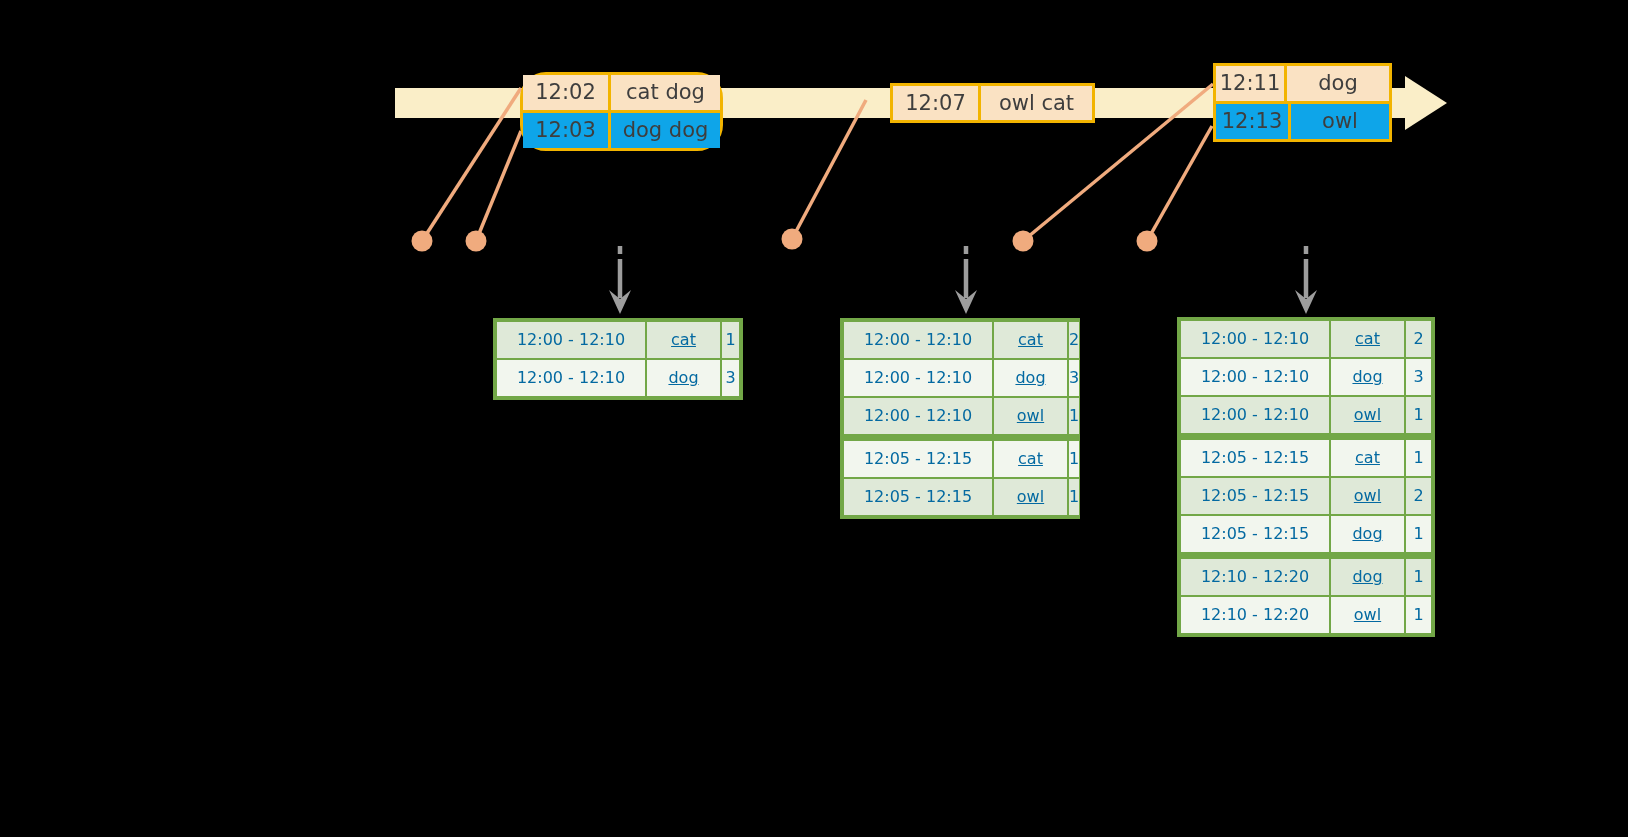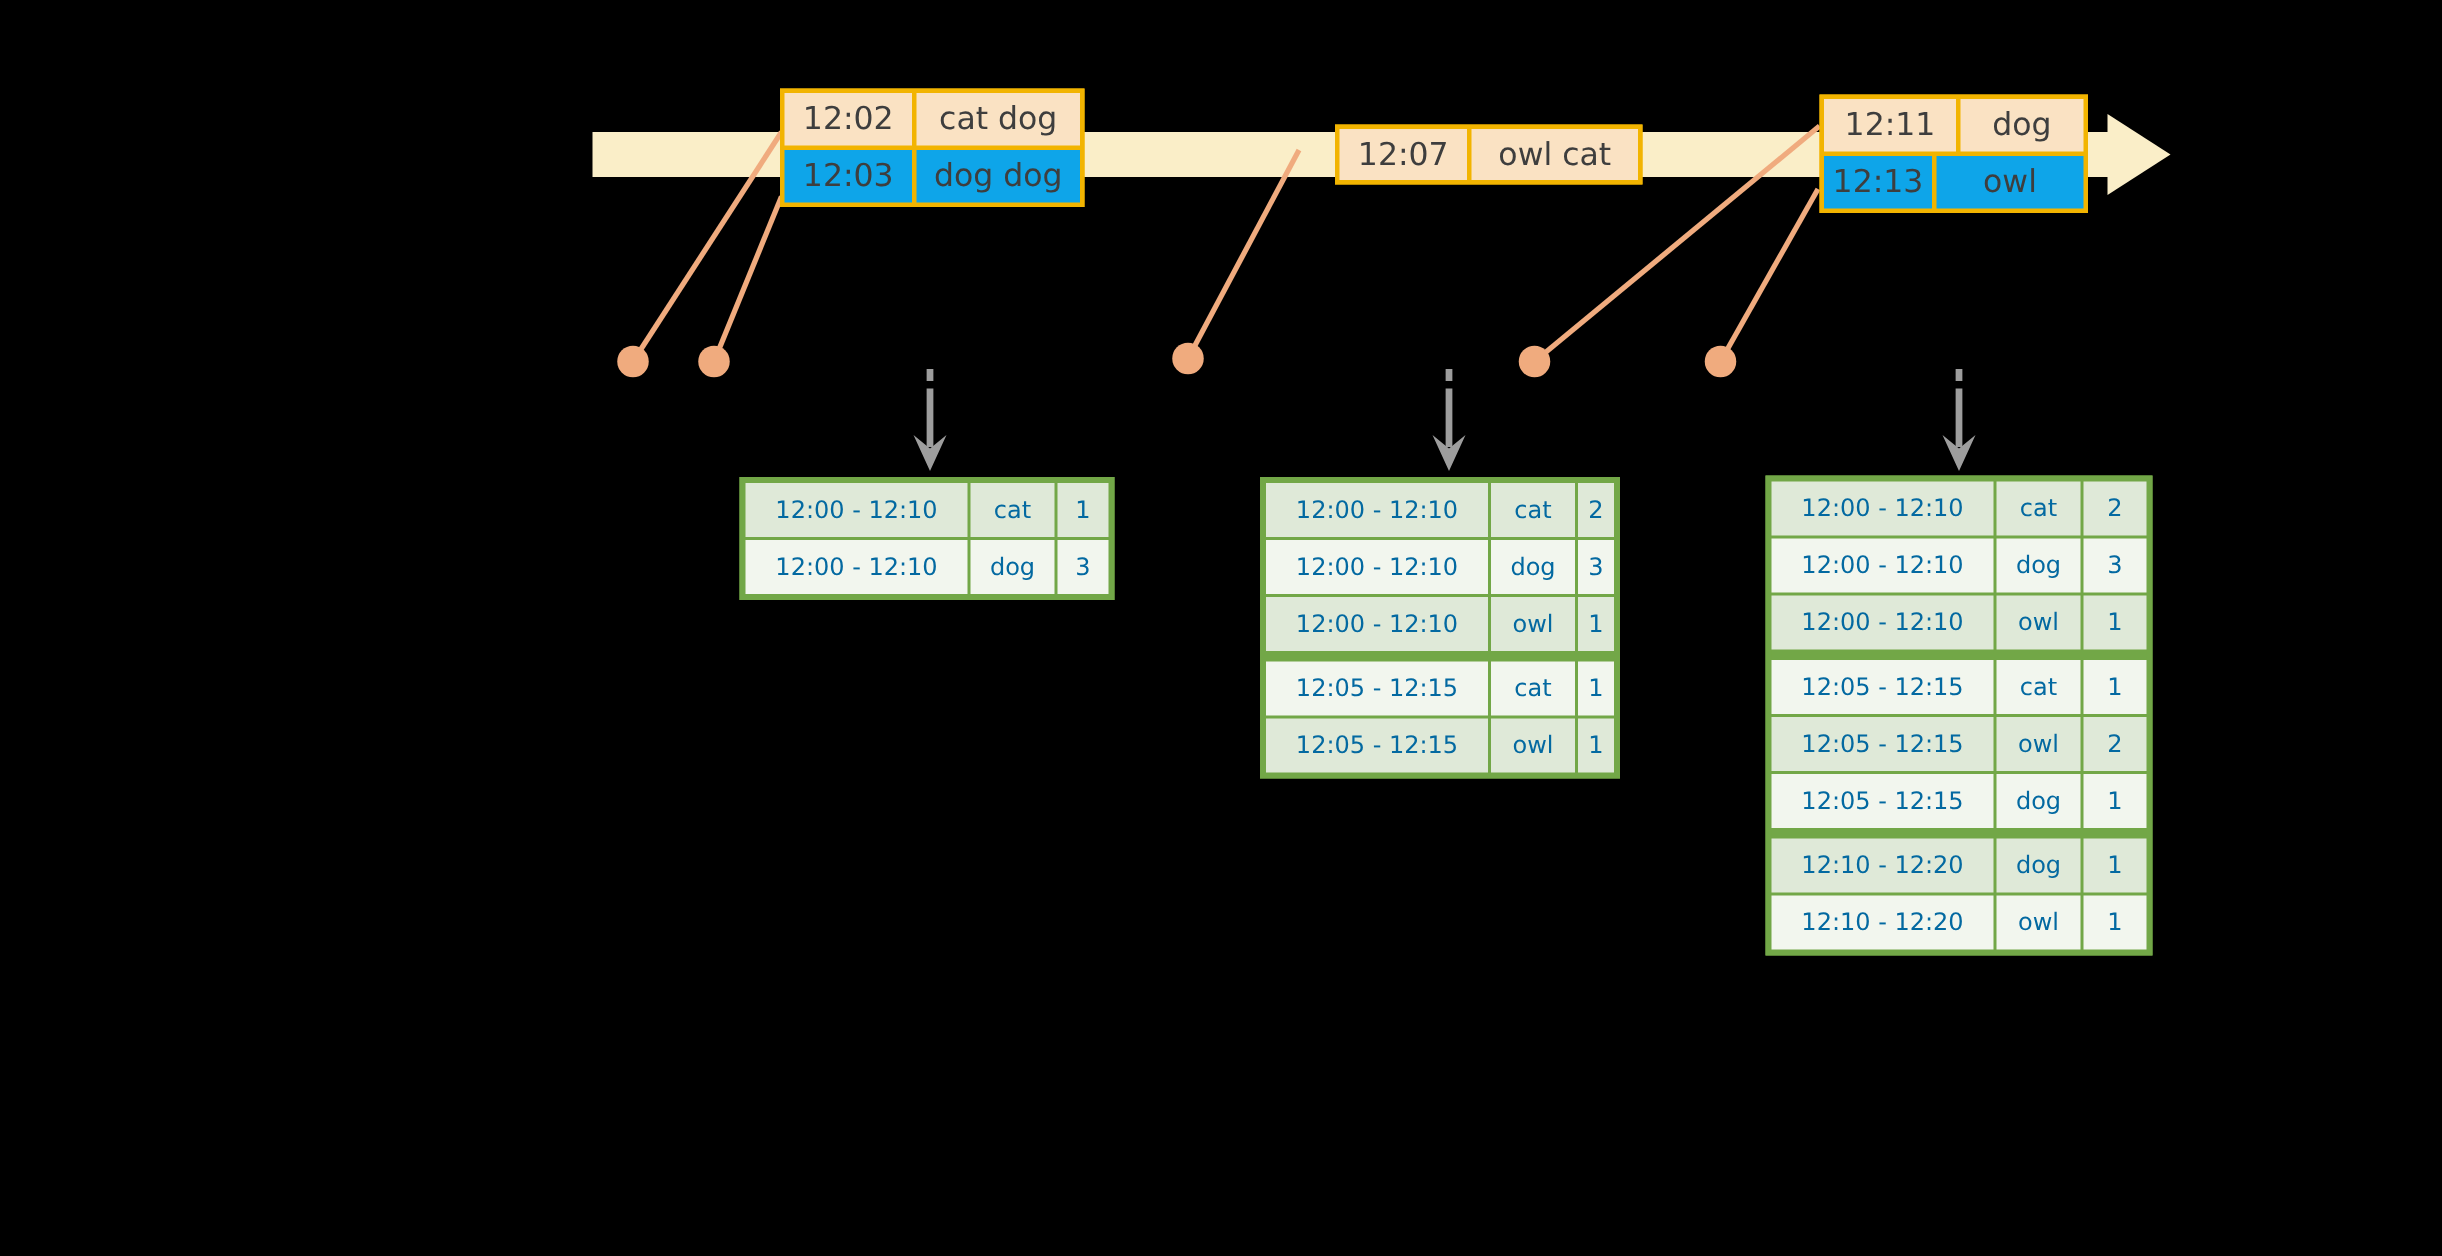--- a/index.html
+++ b/index.html
@@ -41,21 +41,21 @@
     box-sizing:border-box;
   }
   .grow{display:flex;gap:2px;}
   .grow.new-group{margin-top:5px;}
   .gcell{
     display:flex;align-items:center;justify-content:center;
     font-size:16px;line-height:1;color:#0369a1;
     height:36px;
   }
   .gcell.window{width:148px;flex:0 0 auto;}
-  .gcell.word{width:56px;flex:0 0 auto;}
+  .gcell.word{width:73px;flex:0 0 auto;text-decoration:underline;}
   .gcell.count{flex:1;}
   .gdark{background:#DFE9D8;}
   .glight{background:#F2F6EE;}
 </style>
 </head>
 <body>
 
 <div id="canvas">
 
   <svg id="overlay" viewBox="0 0 1628 837" xmlns="http://www.w3.org/2000/svg">
@@ -84,41 +84,41 @@
       <polygon points="609,290 620,299 631,290 620,314" fill="#9D9D9D"></polygon>
 
       <line x1="966" y1="246" x2="966" y2="298" stroke="#9D9D9D" stroke-width="4.5" stroke-dasharray="8 5 60 200"></line>
       <polygon points="955,290 966,299 977,290 966,314" fill="#9D9D9D"></polygon>
 
       <line x1="1306" y1="246" x2="1306" y2="298" stroke="#9D9D9D" stroke-width="4.5" stroke-dasharray="8 5 60 200"></line>
       <polygon points="1295,290 1306,299 1317,290 1306,314" fill="#9D9D9D"></polygon>
     </g>
   </svg>
 
-  <div class="etable" style="left:520px;top:59px;width:203px;">
+  <div class="etable" style="left:520px;top:72px;width:203px;border-radius:26px;">
     <div class="erow">
       <div class="ecell time peach">12:02</div>
       <div class="ecell word peach">cat dog</div>
     </div>
     <div class="erow">
       <div class="ecell time cream">12:03</div>
       <div class="ecell word cream">dog dog</div>
     </div>
   </div>
 
   <div class="etable" style="left:867px;top:83px;width:205px;margin-left:23px;">
     <div class="erow">
       <div class="ecell time peach" style="height:34px;">12:07</div>
       <div class="ecell word peach" style="height:34px;">owl cat</div>
     </div>
   </div>
 
   <div class="etable" style="left:1213px;top:63px;width:179px;">
     <div class="erow">
-      <div class="ecell time peach" style="width:88px;">12:11</div>
+      <div class="ecell time peach" style="width:68px;">12:11</div>
       <div class="ecell word peach">dog</div>
     </div>
     <div class="erow">
       <div class="ecell time cream" style="width:72px;">12:13</div>
       <div class="ecell word cream">owl</div>
     </div>
   </div>
 
   <div class="gtable" style="left:493px;top:318px;width:250px;">
     <div class="grow">

